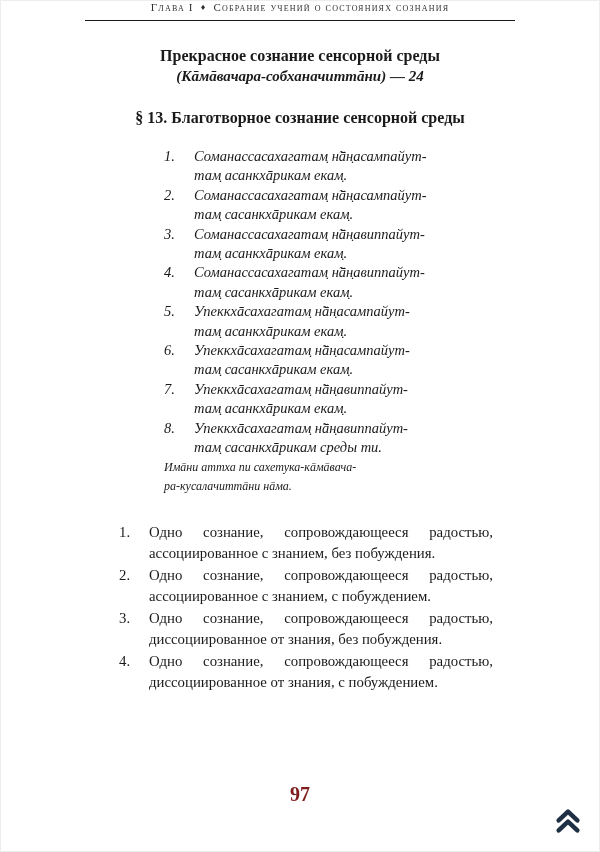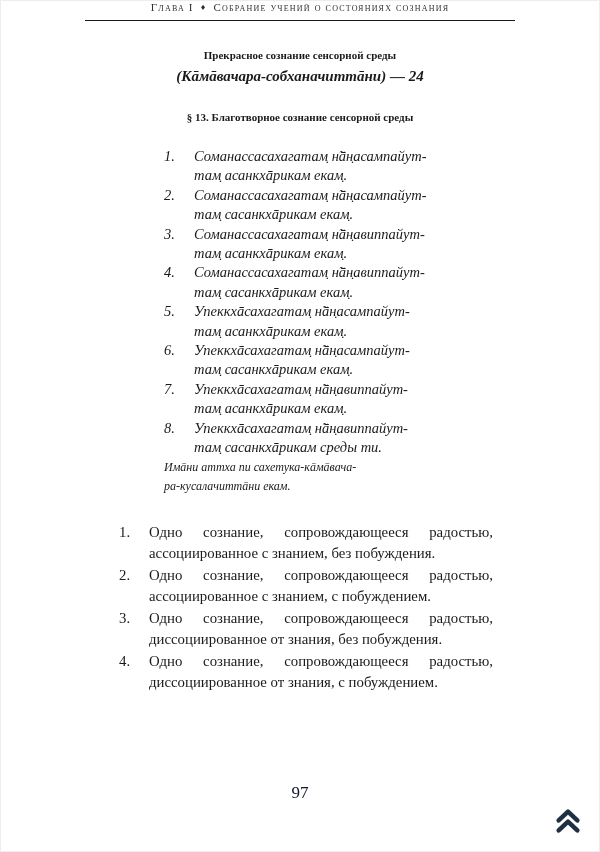--- a/index.html
+++ b/index.html
@@ -32,21 +32,21 @@
   .rule{
     width:430px;
     margin:7px auto 0 auto;
     border-bottom:1px solid #1a1a1a;
   }
   .sec-block{ text-align:center; }
   .sec-block.first{ margin-top:24px; }
   .sec-block.second{ margin-top:20px; }
   .sec-title{
     margin:0;
-    font-size:11px;
+    font-size:16px;
     font-weight:bold;
     line-height:21px;
   }
   .sec-sub{
     font-size:15px;
     font-style:italic;
     line-height:21px;
   }
   .sec-sub.bold{ font-weight:bold; }
   .pali-list{
@@ -84,22 +84,23 @@
   }
   .rus-item .txt{
     flex:1;
     text-align:justify;
   }
   .page-number{
     position:absolute;
     left:0;right:0;
     top:782px;
     text-align:center;
-    font-size:17px;
-    color:#0f172a;
+    font-size:20px;
+    color:#7f1d1d;
+    font-weight:bold;
   }
   .scroll-top{
     position:absolute;
     right:14px;
     bottom:12px;
     width:34px;height:34px;
     display:flex;align-items:center;justify-content:center;
     cursor:pointer;
     background:transparent;border:none;padding:0;
   }
@@ -152,21 +153,21 @@
       <span class="num">7.</span>
       <span class="txt"><span>Упеккхāсахагатам̣ н̃āн̣авиппайут-</span><span class="l2">там̣ асанкхāрикам екам̣.</span></span>
     </div>
     <div class="pali-item">
       <span class="num">8.</span>
       <span class="txt"><span>Упеккхāсахагатам̣ н̃āн̣авиппайут-</span><span class="l2">там̣ сасанкхāрикам среды ти.</span></span>
     </div>
   </div>
 
   <div class="pali-footer">
-    <span>Имāни аттха пи сахетука-кāмāвача-</span><span class="l2">ра-кусалачиттāни екам.</span>
+    <span>Имāни аттха пи сахетука-кāмāвача-</span><span class="l2">ра-кусалачиттāни нāма.</span>
   </div>
 
   <div class="rus-list">
     <div class="rus-item">
       <span class="num">1.</span>
       <span class="txt">Одно сознание, сопровождающееся радостью, ассоциированное с знанием, без побуждения.</span>
     </div>
     <div class="rus-item">
       <span class="num">2.</span>
       <span class="txt">Одно сознание, сопровождающееся радостью, ассоциированное с знанием, с побуждением.</span>

